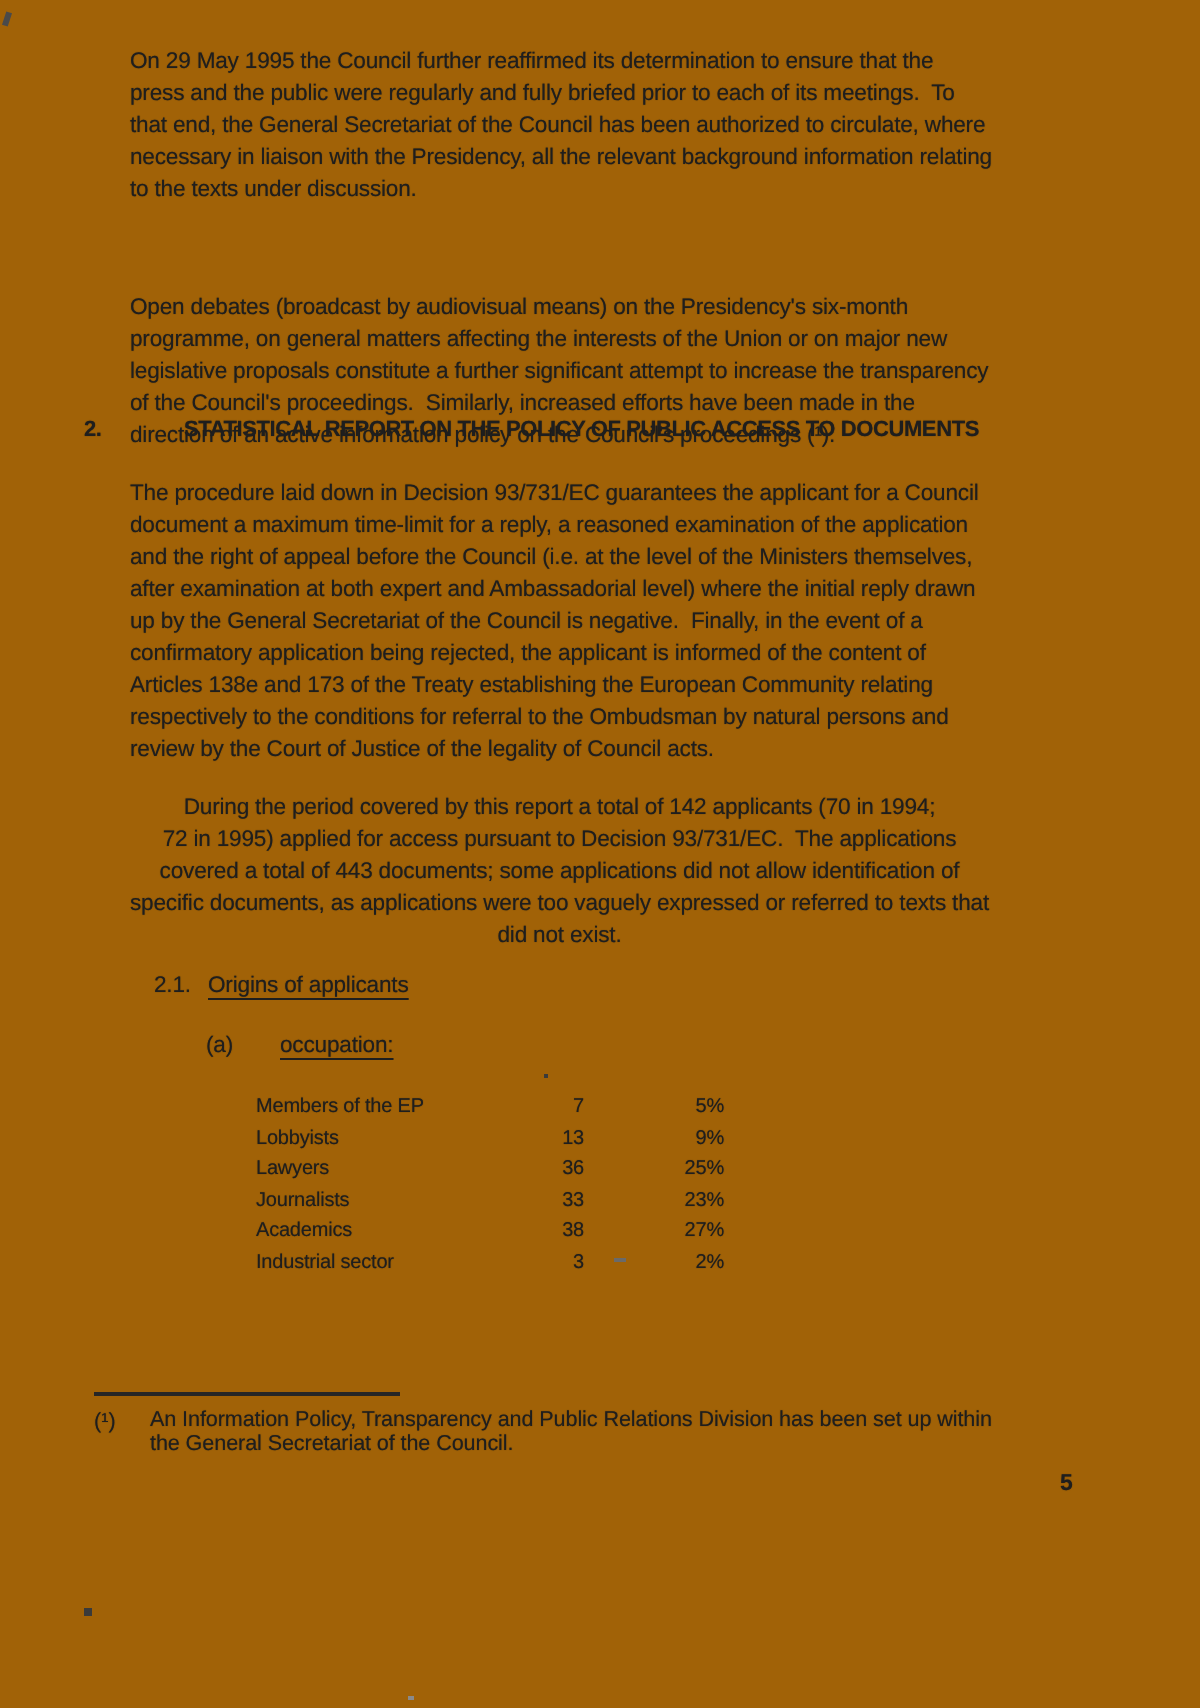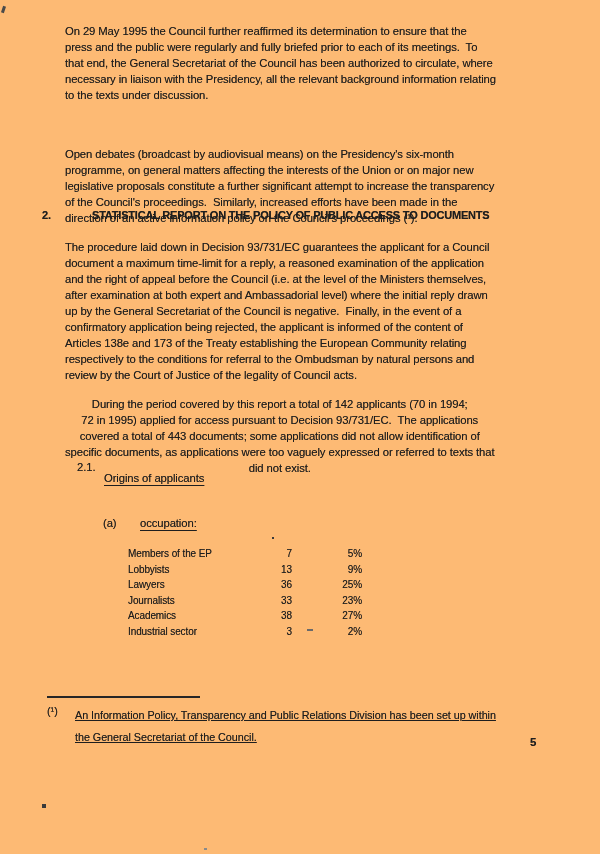--- a/index.html
+++ b/index.html
@@ -4,21 +4,21 @@
 <style>
   html, body {
     margin: 0;
     padding: 0;
     background: #ffffff;
   }
   .page {
     position: relative;
     width: 600px;
     height: 854px;
-    background: #fdba74;
+    background: #a16207;
     font-family: "Liberation Sans", sans-serif;
     color: #1e1e1e;
     overflow: hidden;
   }
   .body-text {
     position: absolute;
     font-size: 11.3px;
     line-height: 16px;
     letter-spacing: -0.1px;
     white-space: pre;
@@ -73,25 +73,24 @@
     font-size: 10.8px;
     line-height: 14.5px;
     text-shadow: 0 0 0.5px rgba(25,25,25,0.6);
   }
   .footnote-text {
     position: absolute;
     left: 75px;
     top: 704px;
     width: 490px;
     font-size: 10.8px;
-    line-height: 22px;
+    line-height: 12px;
     letter-spacing: -0.05px;
     white-space: pre;
     text-shadow: 0 0 0.5px rgba(25,25,25,0.6);
-    text-decoration: underline;
   }
   .page-number {
     position: absolute;
     left: 530px;
     top: 736px;
     font-size: 11.5px;
     font-weight: bold;
     text-shadow: 0 0 0.5px rgba(25,25,25,0.6);
   }
   .artifact {
@@ -133,22 +132,22 @@
 Articles 138e and 173 of the Treaty establishing the European Community relating
 respectively to the conditions for referral to the Ombudsman by natural persons and
 review by the Court of Justice of the legality of Council acts.</div>
 
   <div class="body-text" style="left:65px; top:396px;text-align:center;">During the period covered by this report a total of 142 applicants (70 in 1994;
 72 in 1995) applied for access pursuant to Decision 93/731/EC.  The applications
 covered a total of 443 documents; some applications did not allow identification of
 specific documents, as applications were too vaguely expressed or referred to texts that
 did not exist.</div>
 
-  <div class="sub-num" style="left:77px; top:461px;text-align:center;">2.1.</div>
-  <div class="sub-title underlined" style="left:104px; top:472px;">Origins of applicants</div>
+  <div class="sub-num" style="left:77px; top:487px;text-align:center;">2.1.</div>
+  <div class="sub-title underlined" style="left:104px; top:487px;">Origins of applicants</div>
 
   <div class="item-marker" style="left:103px; top:517px;">(a)</div>
   <div class="item-title underlined" style="left:140px; top:517px;">occupation:</div>
 
   <div class="occ-table">
       <div class="occ-row">
         <span class="occ-label">Members of the EP</span>
         <span class="occ-count">7</span>
         <span class="occ-pct">5%</span>
       </div>

